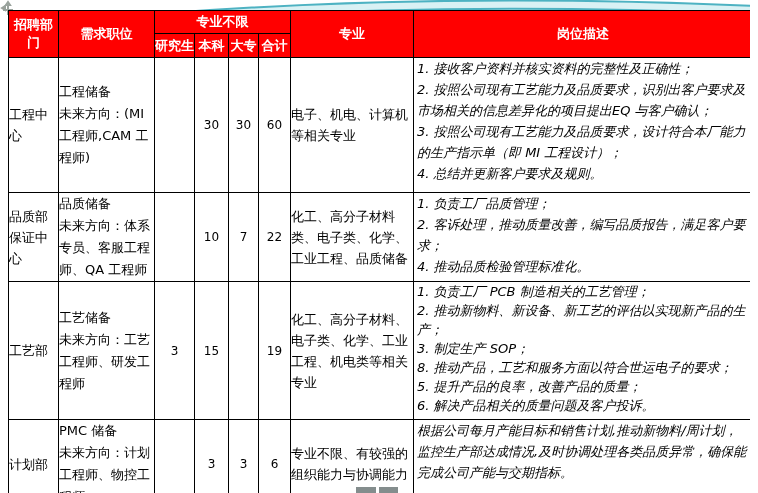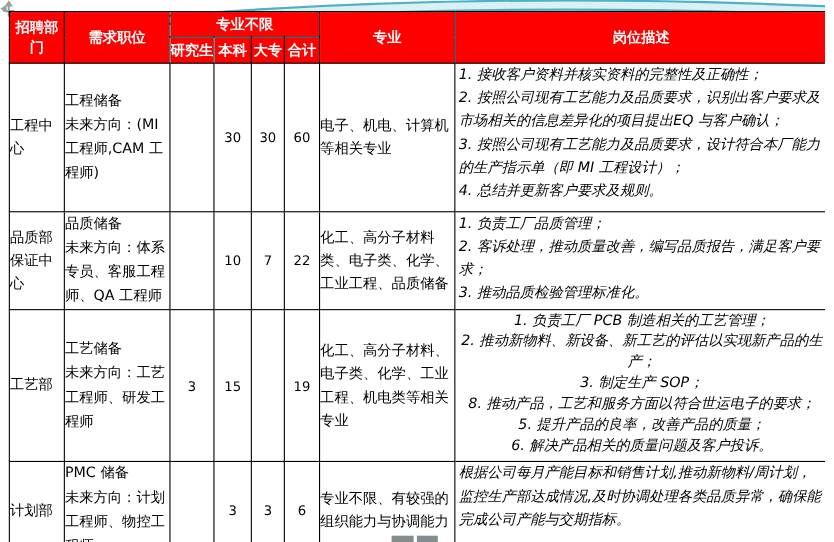--- a/index.html
+++ b/index.html
@@ -9,21 +9,21 @@
   .anchor{position:absolute;left:0;top:0;width:18px;height:22px;}
   table.recruit{position:absolute;left:8px;top:10px;border-collapse:collapse;table-layout:fixed;
                 width:744px;}
   table.recruit td,table.recruit th{border:1px solid #000;padding:0;overflow:hidden;}
   th.hdr{background:#ff0000;color:#ffffff;font-weight:bold;font-size:13px;text-align:center;
          vertical-align:middle;}
   td.center{text-align:left;vertical-align:middle;font-size:13px;line-height:21px;}
   td.num{text-align:center;vertical-align:middle;font-size:12px;}
   td.desc{text-align:left;vertical-align:top;font-size:13px;font-style:italic;}
   td.desc .ln{line-height:21px;padding:0 2px 0 3px;}
-  td.desc.tight .ln{line-height:19px;text-align:center;}
+  td.desc.tight .ln{line-height:19px;}
   .pos-title{line-height:22px;}
   .pos-future{line-height:22px;}
   .scroll-h{position:absolute;top:487px;height:6px;background:#848d8d;}
   .scroll-v{position:absolute;left:750px;width:8px;background:#8c9496;}
 </style>
 </head>
 <body>
 <div class="stage">
 
   <svg class="swoosh" viewBox="0 0 758 40">
@@ -90,21 +90,21 @@
         <div class="pos-future">未来方向：体系专员、客服工程师、QA 工程师</div>
       </td>
       <td class="num"></td>
       <td class="num">10</td>
       <td class="num">7</td>
       <td class="num">22</td>
       <td class="center">化工、高分子材料类、电子类、化学、工业工程、品质储备</td>
       <td class="desc">
         <div class="ln">1. 负责工厂品质管理；</div>
         <div class="ln">2. 客诉处理，推动质量改善，编写品质报告，满足客户要求；</div>
-        <div class="ln">3. 推动品质检验管理标准化。</div>
+        <div class="ln">4. 推动品质检验管理标准化。</div>
       </td>
     </tr>
 
     <tr style="height:138px">
       <td class="center">工艺部</td>
       <td class="center">
         <div class="pos-title">工艺储备</div>
         <div class="pos-future">未来方向：工艺工程师、研发工程师</div>
       </td>
       <td class="num">3</td>

